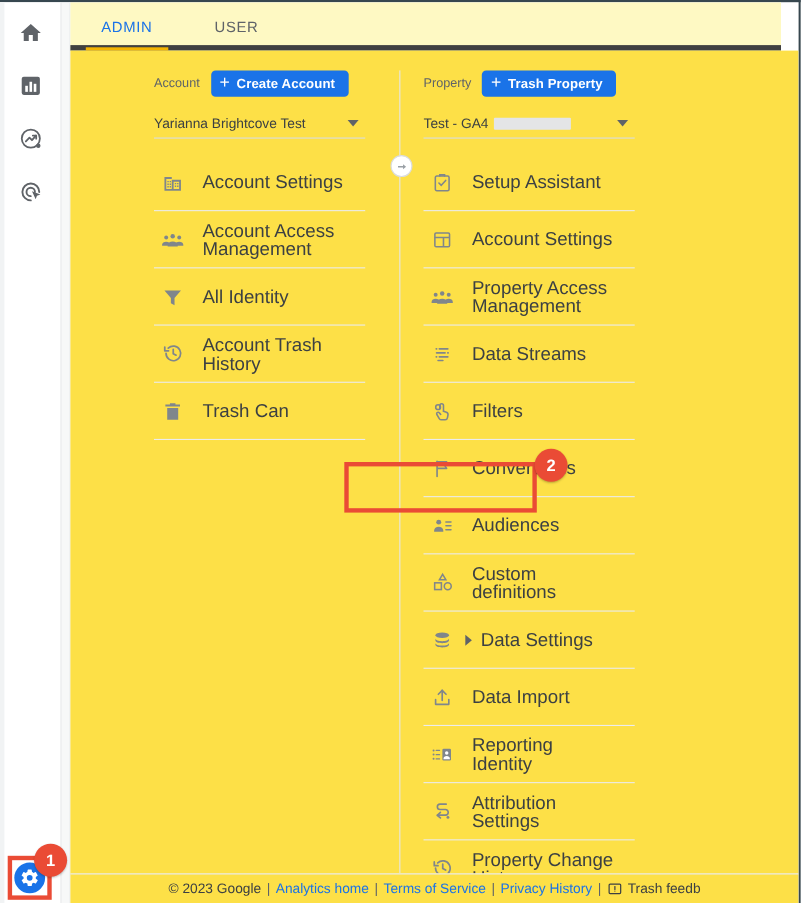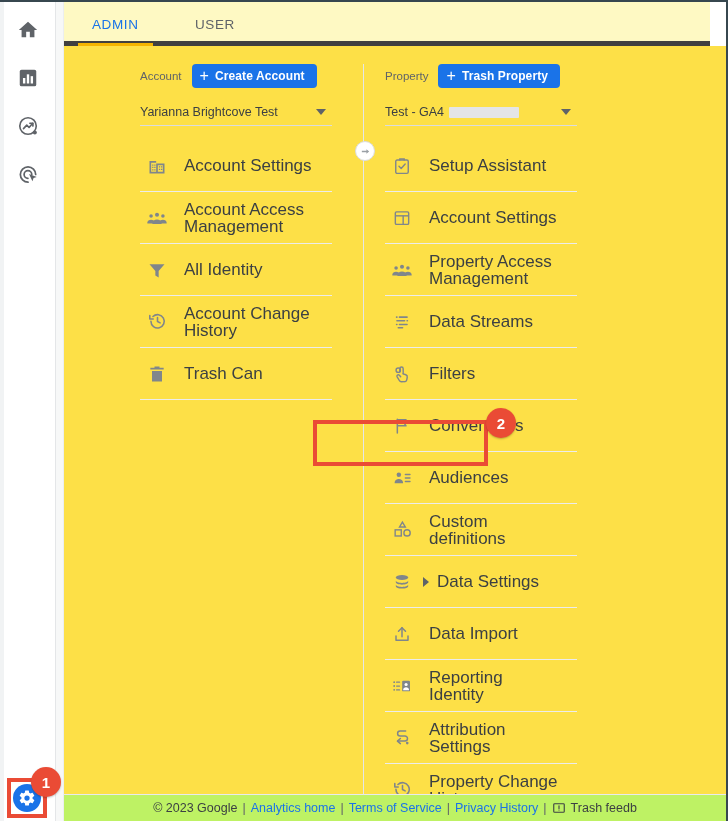--- a/index.html
+++ b/index.html
@@ -296,21 +296,21 @@
   }
   .badge-1 { left: 31px; top: 765px; }
 
   
   .footer {
     position: absolute;
     left: 64px;
     right: 0;
     bottom: 0;
     height: 27px;
-    background: #bef264;
+    background: #fde047;
     border-top: 1px solid #e8eaed;
     display: flex;
     align-items: center;
     justify-content: center;
     font-size: 12.5px;
     color: #3c4043;
     white-space: nowrap;
     overflow: hidden;
     box-sizing: border-box;
   }
@@ -439,21 +439,21 @@
         </div>
 
         <div class="menu-item">
           <span class="mi-icon">
             <svg width="21" height="21" viewBox="0 0 24 24" fill="none" stroke="#80868b" stroke-width="1.8" aria-hidden="true">
               <path d="M4.5 11.7a7.6 7.6 0 1 0 2.3-5.4" stroke-linecap="round"></path>
               <polyline points="3.2,5.2 3.2,9.1 7.1,9.1" stroke-linecap="round" stroke-linejoin="round"></polyline>
               <polyline points="12,7.6 12,12 15,13.6" stroke-linecap="round" stroke-linejoin="round"></polyline>
             </svg>
           </span>
-          <span class="mi-label">Account Change History</span>
+          <span class="mi-label">Account Trash History</span>
         </div>
 
         <div class="menu-item">
           <span class="mi-icon">
             <svg width="20" height="20" viewBox="0 0 24 24" fill="#80868b" aria-hidden="true">
               <path d="M9 3h6v1.6h5V6.6H4V4.6h5V3zM6 8.4h12V21H6V8.4z"></path>
             </svg>
           </span>
           <span class="mi-label">Trash Can</span>
         </div>

